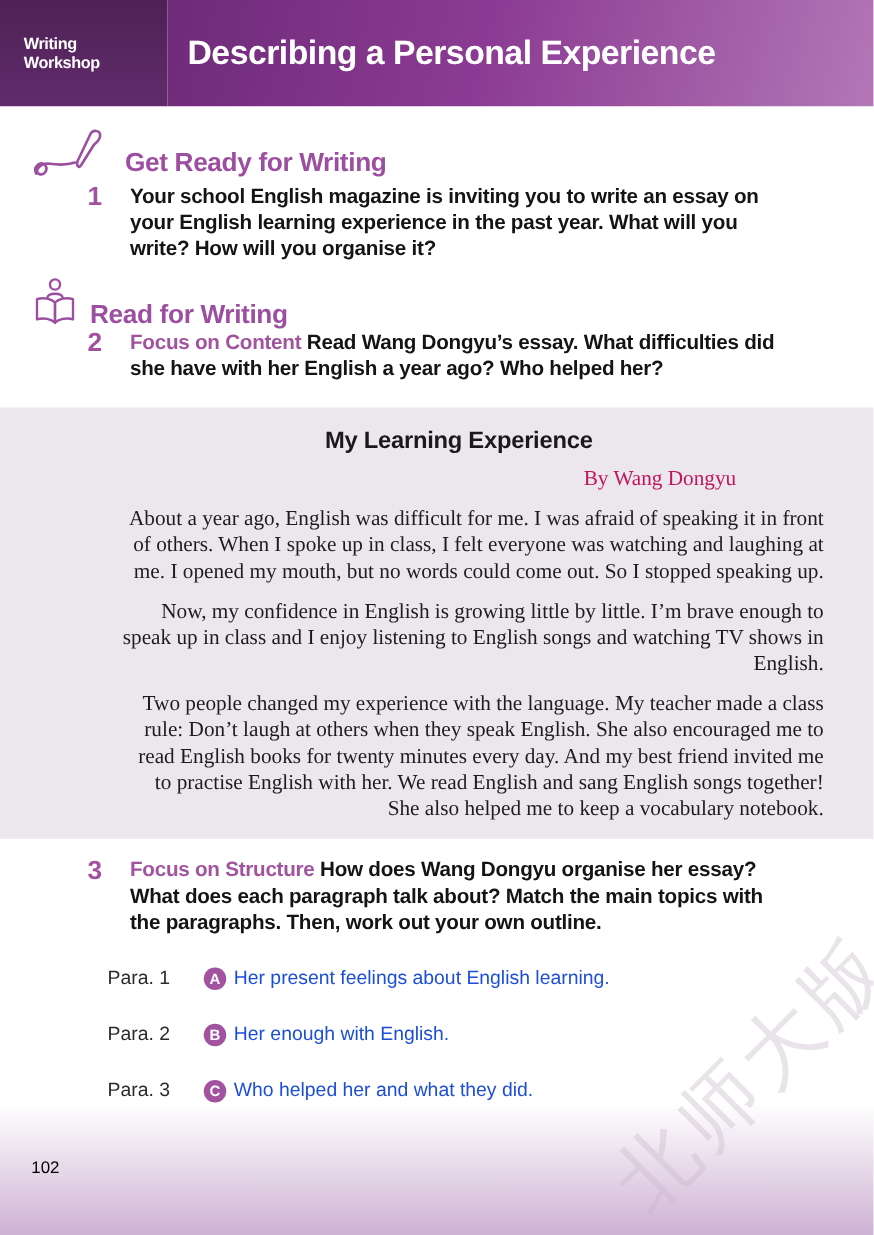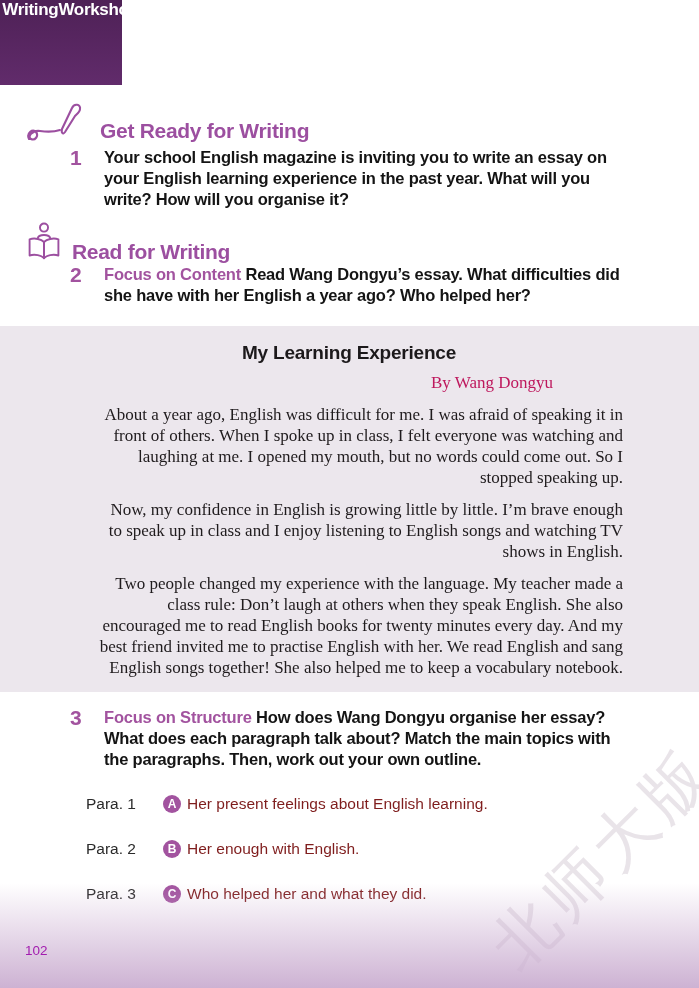--- a/index.html
+++ b/index.html
@@ -13,28 +13,28 @@
     font-family: "Liberation Sans", sans-serif;
     color: #141414;
   }
   
   .header {
     display: flex;
     width: 100%;
     height: 85px;
   }
   .header-tab {
-    width: 122px;
+    width: 134px;
     background: linear-gradient(180deg, #4e2156 0%, #612b6b 100%);
     color: #ffffff;
     font-weight: bold;
-    font-size: 17px;
+    font-size: 13px;
     line-height: 1.15;
     display: flex;
-    flex-direction: row;
+    flex-direction: column;
     justify-content: center;
     padding-left: 19px;
     letter-spacing: -0.3px;
   }
   .header-banner {
     flex: 1;
     background: linear-gradient(105deg, #6e2b79 0%, #8b3b93 45%, #b377b6 100%);
     display: flex;
     align-items: center;
   }
@@ -86,21 +86,21 @@
   }
   .task-label { color: #a2539f; }
   .task-1 { margin-top: 4px; }
   .task-2 { margin-top: 0px; }
   .task-3 { margin-top: 15px; }
   
   .essay-box {
     margin-top: 20px;
     width: 100%;
     background: #ece7ed;
-    padding: 16px 76px 14px 95px;
+    padding: 16px 40px 14px 95px;
   }
   .essay-title {
     text-align: center;
     font-weight: bold;
     font-size: 19px;
     color: #1c191b;
     letter-spacing: -0.2px;
     margin-left: -20px;
   }
   .essay-byline {
@@ -143,36 +143,36 @@
     color: #ffffff;
     font-weight: bold;
     font-size: 12px;
     display: flex;
     align-items: center;
     justify-content: center;
     margin-right: 6px;
   }
   .match-text {
     font-size: 15.5px;
-    color: #7f1d1d;
+    color: #1d4ed8;
   }
   
   .bottom-gradient {
     position: absolute;
     left: 0; right: 0; bottom: 0;
     height: 105px;
     background: linear-gradient(180deg, rgba(255,255,255,0) 0%, #cdb2d3 100%);
     pointer-events: none;
   }
   .page-number {
     position: absolute;
     left: 25px;
-    bottom: 30px;
+    bottom: 47px;
     font-size: 13.5px;
-    color: #a21caf;
+    color: #000000;
   }
   .watermark {
     position: absolute;
     left: 462px;
     top: 815px;
     transform: rotate(-45deg);
     transform-origin: center;
     font-size: 64px;
     letter-spacing: 6px;
     color: #cfc4cf;
@@ -186,20 +186,23 @@
 </head>
 <body>
 
 <div class="page">
 
   <div class="header">
     <div class="header-tab">
       <span>Writing</span>
       <span>Workshop</span>
     </div>
+    <div class="header-banner">
+      <div class="header-title">Describing a Personal Experience</div>
+    </div>
   </div>
 
   <div class="section-head get-ready">
     <span class="icon-wrap">
       <svg class="icon-svg" width="58" height="42" viewBox="0 0 58 42">
         <g fill="none" stroke="#9c4fa0" stroke-width="2.1" stroke-linecap="round" stroke-linejoin="round">
           <path d="M36 28 L46 7 C48 2 55 3 54 8 C54 11 51 13 49 15 L39 31 C37 34 35 32 36 28 Z"></path>
           <path d="M3 38 C0 32 7 27 10 31 C13 35 9 40 5 38 C1 36 6 29 14 30 C21 31 28 31 34 29"></path>
         </g>
       </svg>

